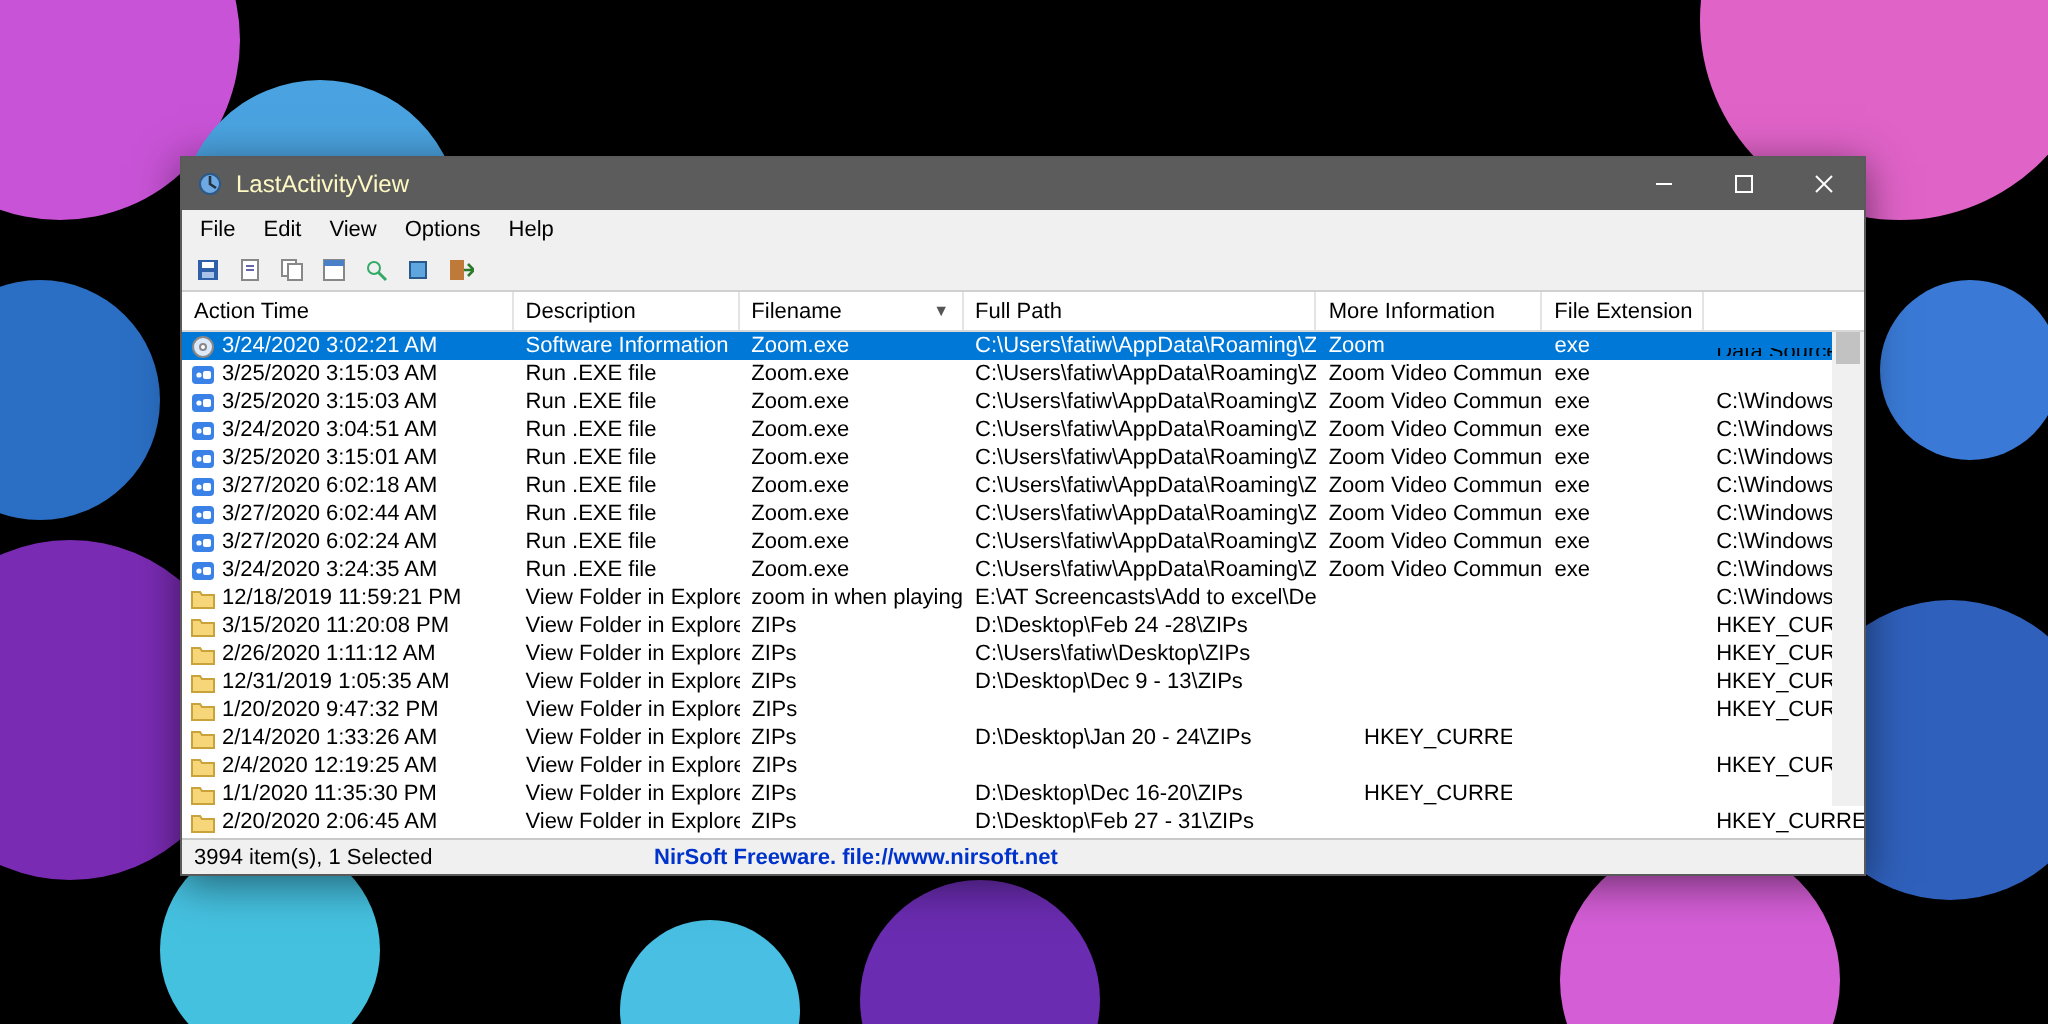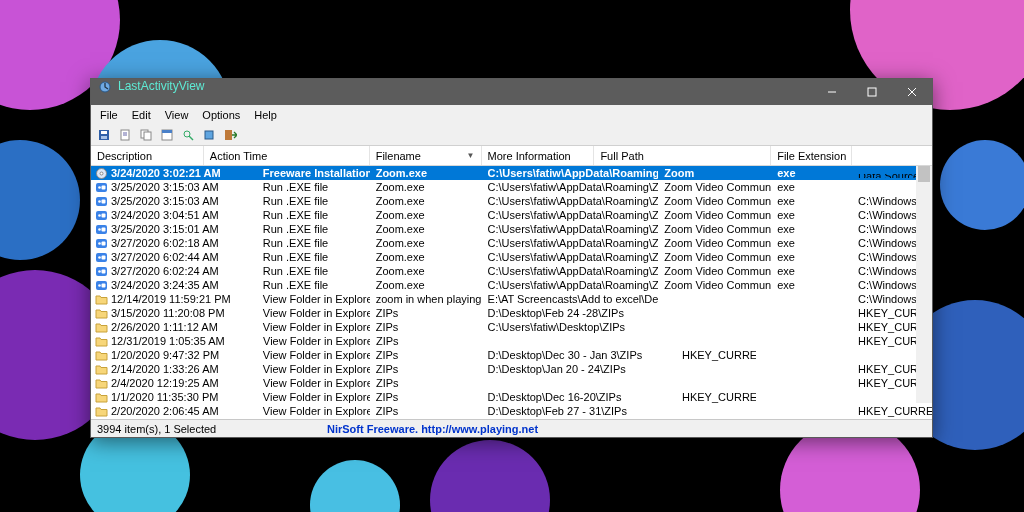--- a/index.html
+++ b/index.html
@@ -30,23 +30,24 @@
     height: 360px;
     background: #fff;
     border: 1px solid #5a5a5a;
     display: flex;
     flex-direction: column;
     box-shadow: 0 4px 20px rgba(0,0,0,0.5);
     z-index: 10;
   }
   .titlebar {
     background: #5c5c5c;
-    color: #5eead4;
+    color: #fef9c3;
     height: 26px;
     display: flex;
+    align-items: center;
     padding-left: 6px;
     font-size: 12px;
   }
   .titlebar .app-icon {
     width: 16px; height: 16px;
     margin-right: 5px;
     display: inline-flex;
     align-items: center;
     justify-content: center;
   }
@@ -124,21 +125,21 @@
   .rows {
     overflow: hidden;
   }
   .row {
     display: flex;
     height: 14px;
     align-items: center;
     font-size: 11px;
     white-space: nowrap;
   }
-  .row.selected { background: #0078d7; color: #fff; font-weight: bold; }
+  .row.selected { background: #0078d7; color: #fff; }
   .cell {
     padding: 0 6px;
     overflow: hidden;
     white-space: nowrap;
     text-overflow: clip;
   }
   .cell.first { display: flex; align-items: center; gap: 3px; padding-left: 3px; }
   .row-icon {
     width: 14px; height: 12px;
     flex-shrink: 0;
@@ -277,43 +278,43 @@
         <svg width="14" height="14">
           <rect x="2" y="2" width="7" height="10" fill="#bf7a3a"></rect>
           <path d="M9 7 L13 7 M11 4 L14 7 L11 10" stroke="#2a7a2a" fill="none" stroke-width="1.3"></path>
         </svg>
       </span>
   </div>
 
   <div class="grid">
     <div class="grid-inner">
       <div class="headers">
+        <div class="col-head c0">Action Time</div>
         <div class="col-head c1">Description</div>
-        <div class="col-head c0">Action Time</div>
         <div class="col-head c2">
             <span>Filename</span>
             <span class="sort-arrow">▼</span>
           </div>
+        <div class="col-head c3">Full Path</div>
         <div class="col-head c4">More Information</div>
-        <div class="col-head c3">Full Path</div>
         <div class="col-head c5">File Extension</div>
         <div class="col-head c6">Data Source</div>
       </div>
       <div class="rows" id="rows-container">
           <div class="row selected">
             <div class="cell first c0">
               <span class="row-icon">
                 <svg width="13" height="13">
                   <circle cx="6.5" cy="6.5" r="5" fill="#dce9fa" stroke="#888"></circle>
                   <circle cx="6.5" cy="6.5" r="1.5" fill="#fff" stroke="#888"></circle>
                 </svg>
               </span>
               <span>3/24/2020 3:02:21 AM</span>
             </div>
-            <div class="cell c1">Freeware Installation</div>
+            <div class="cell c1">Software Information</div>
             <div class="cell c2">Zoom.exe</div>
             <div class="cell c3">C:\Users\fatiw\AppData\Roaming\Zoom\b...</div>
             <div class="cell c4">Zoom</div>
             <div class="cell c5">exe</div>
             <div class="cell c6">HKEY_CURREI</div>
           </div>
           <div class="row">
             <div class="cell first c0">
               <span class="row-icon">
                 <svg width="13" height="13">
@@ -457,21 +458,21 @@
             <div class="cell c5">exe</div>
             <div class="cell c6">C:\Windows\I</div>
           </div>
           <div class="row">
             <div class="cell first c0">
               <span class="row-icon">
                 <svg width="13" height="13">
                   <path d="M1 3 L5 3 L6 4.5 L12 4.5 L12 11 L1 11 Z" fill="#f7d679" stroke="#c8a23a"></path>
                 </svg>
               </span>
-              <span>12/14/2019 11:59:21 PM</span>
+              <span>12/18/2019 11:59:21 PM</span>
             </div>
             <div class="cell c1">View Folder in Explorer</div>
             <div class="cell c2">zoom in when playing a ...</div>
             <div class="cell c3">E:\AT Screencasts\Add to excel\Dec 2-6\zo...</div>
             <div class="cell c4"></div>
             <div class="cell c5"></div>
             <div class="cell c6">HKEY_CURREI</div>
           </div>
           <div class="row">
             <div class="cell first c0">
@@ -509,36 +510,36 @@
             <div class="cell first c0">
               <span class="row-icon">
                 <svg width="13" height="13">
                   <path d="M1 3 L5 3 L6 4.5 L12 4.5 L12 11 L1 11 Z" fill="#f7d679" stroke="#c8a23a"></path>
                 </svg>
               </span>
               <span>12/31/2019 1:05:35 AM</span>
             </div>
             <div class="cell c1">View Folder in Explorer</div>
             <div class="cell c2">ZIPs</div>
+            <div class="cell c3">D:\Desktop\Dec 9 - 13\ZIPs</div>
             <div class="cell c4"></div>
             <div class="cell c5"></div>
             <div class="cell c6">HKEY_CURREI</div>
           </div>
           <div class="row">
             <div class="cell first c0">
               <span class="row-icon">
                 <svg width="13" height="13">
                   <path d="M1 3 L5 3 L6 4.5 L12 4.5 L12 11 L1 11 Z" fill="#f7d679" stroke="#c8a23a"></path>
                 </svg>
               </span>
               <span>1/20/2020 9:47:32 PM</span>
             </div>
             <div class="cell c1">View Folder in Explorer</div>
             <div class="cell c2">ZIPs</div>
-            <div class="cell c3">D:\Desktop\Dec 30 - Jan 3\ZIPs</div>
             <div class="cell c4"></div>
             <div class="cell c5"></div>
             <div class="cell c6">HKEY_CURREI</div>
           </div>
           <div class="row">
             <div class="cell first c0">
               <span class="row-icon">
                 <svg width="13" height="13">
                   <path d="M1 3 L5 3 L6 4.5 L12 4.5 L12 11 L1 11 Z" fill="#f7d679" stroke="#c8a23a"></path>
                 </svg>
@@ -606,15 +607,15 @@
         </div>
     </div>
     <div class="vscroll">
         <div class="thumb"></div>
       </div>
 
   </div>
 
   <div class="statusbar">
     <span class="status-left">3994 item(s), 1 Selected</span>
-    <span class="status-link">NirSoft Freeware.  http://www.playing.net</span>
+    <span class="status-link">NirSoft Freeware.  file://www.nirsoft.net</span>
   </div>
 </div>
 
 </body></html>

